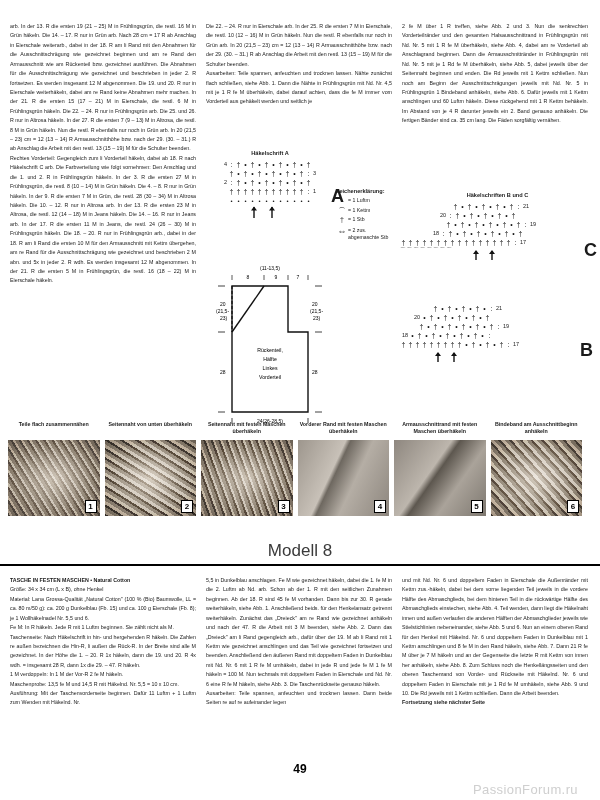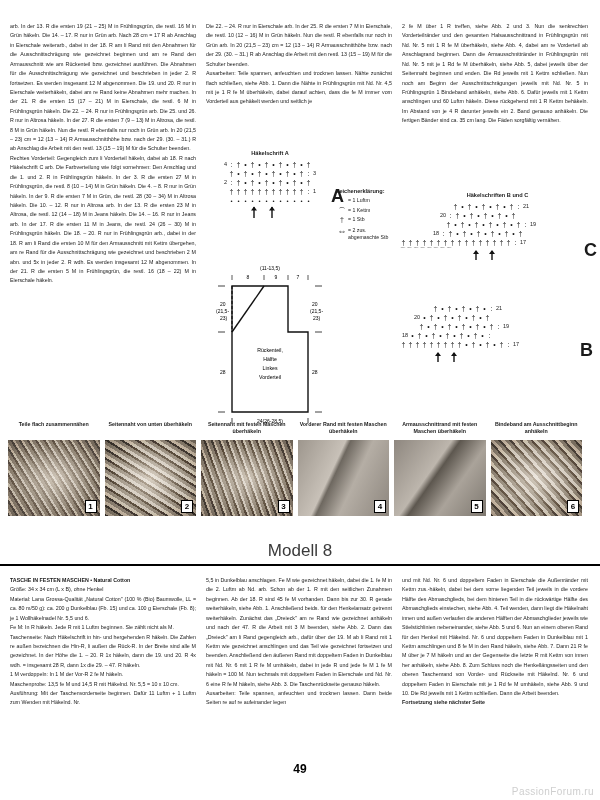--- a/index.html
+++ b/index.html
@@ -61,21 +61,21 @@
   
   .bot-cols{position:absolute;left:10px;top:576px;width:580px;height:200px;
             display:flex;gap:10px;}
   .bcol{width:186px;font-size:5.3px;line-height:1.78;text-align:justify;
         -webkit-hyphens:auto;hyphens:auto;}
   .bcol p{margin:0;}
 
   
   .pageno{position:absolute;left:0;top:762px;width:600px;text-align:center;
           font-size:12px;font-weight:bold;color:#000;}
-  .wmark{position:absolute;right:6px;bottom:3px;font-size:10px;color:#cfcfcf;
+  .wmark{position:absolute;right:22px;bottom:3px;font-size:13px;color:#cfcfcf;
          letter-spacing:.4px;}
 </style>
 </head>
 <body>
 
 <div class="page">
 
   <div class="top-cols">
 
     <div class="col">

